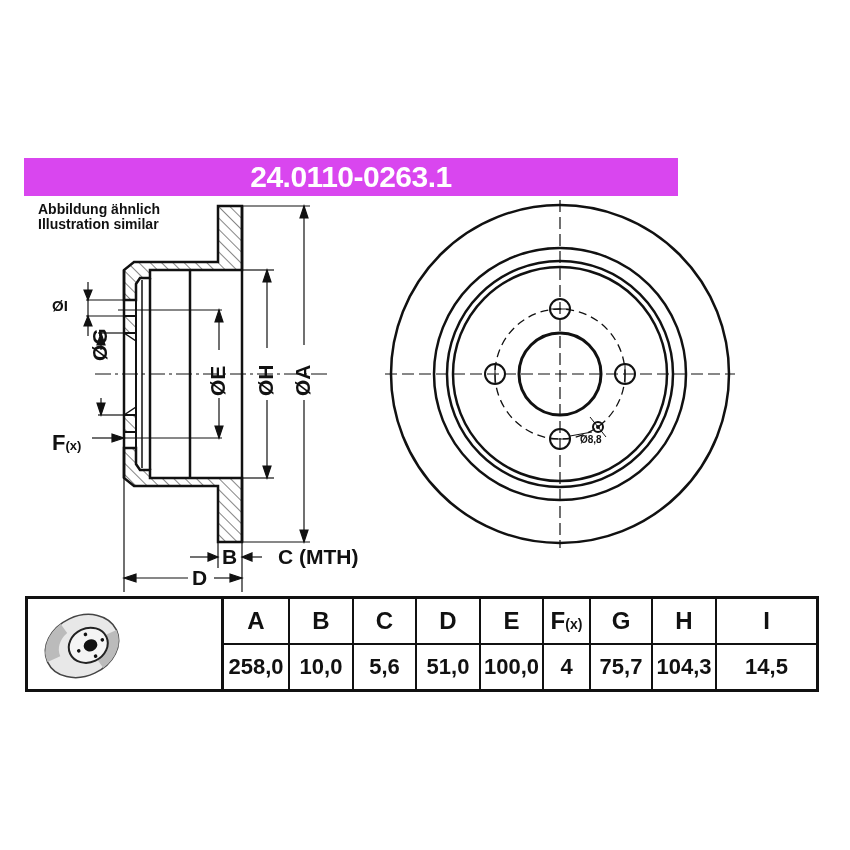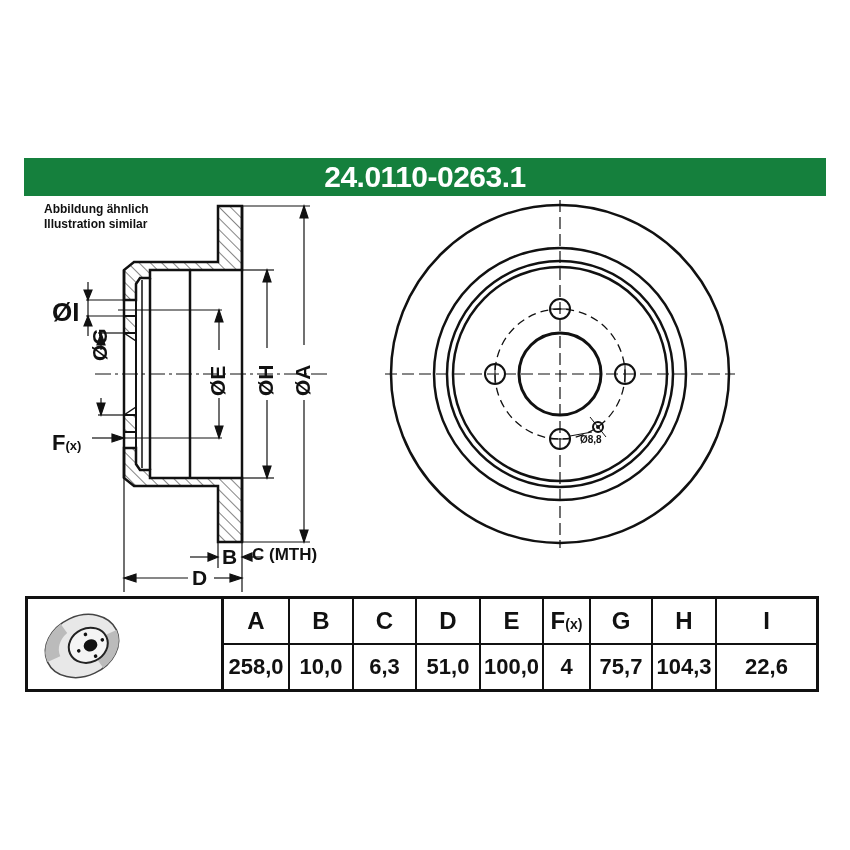--- a/index.html
+++ b/index.html
@@ -1,20 +1,20 @@
 <!DOCTYPE html>
 <html><head>
 <meta charset="utf-8">
 <style>
   html, body { margin:0; padding:0; background:#ffffff; }
   body { width:850px; height:850px; position:relative; overflow:hidden; font-family:"Liberation Sans", sans-serif; }
-  .banner { position:absolute; left:24px; top:158px; width:802px; height:38px; background:#15803d; color:#fff; display:flex; align-items:center; justify-content:center; }
+  .banner { position:absolute; left:24px; top:158px; width:654px; height:38px; background:#d946ef; color:#fff; display:flex; align-items:center; justify-content:center; }
   .banner .pn { font-weight:bold; font-size:30px; letter-spacing:-0.5px; }
   .banner .pn2 { margin-left:46px; }
-  .note { position:absolute; left:44px; top:202px; font-size:12px; font-weight:bold; color:#111; line-height:15px; }
+  .note { position:absolute; left:38px; top:202px; font-size:14px; font-weight:bold; color:#111; line-height:15px; }
   svg.drawing { position:absolute; left:0; top:0; }
   .lbl { position:absolute; font-weight:bold; color:#111; }
   table.spec { position:absolute; left:25px; top:596px; border-collapse:collapse; }
   table.spec td { border:2px solid #111; text-align:center; font-weight:bold; color:#111; padding:0; }
   table.spec td.pic { width:193px; height:90px; border-right:3px solid #111; }
   table.spec tr.head td { height:44px; font-size:24px; }
   table.spec tr.vals td { height:44px; font-size:22px; }
   table.spec { border:3px solid #111; }
   .sub { font-size:14px; }
 </style>
@@ -136,30 +136,30 @@
     <path d="M38,0 A38,30 0 0 1 10,29 L8,18 A24,19 0 0 0 24,0 Z" fill="#bbb"></path>
     <ellipse cx="6" cy="2" rx="20" ry="17" fill="#f4f4f4" stroke="#222" stroke-width="2"></ellipse>
     <ellipse cx="8" cy="3" rx="7" ry="6" fill="#111"></ellipse>
     <circle cx="8" cy="-9" r="1.8" fill="#111"></circle>
     <circle cx="8" cy="15" r="1.8" fill="#111"></circle>
     <circle cx="-5" cy="3" r="1.8" fill="#111"></circle>
     <circle cx="21" cy="3" r="1.8" fill="#111"></circle>
   </g>
 </svg>
 
-<div class="lbl" style="left:52px;top:297px;font-size:26px;">ØI</div>
+<div class="lbl" style="left:52px;top:297px;font-size:15px;">ØI</div>
 <div class="lbl" style="left:88px;top:361px;font-size:21px;transform:rotate(-90deg);transform-origin:left top;">ØG</div>
 <div class="lbl" style="left:206px;top:396px;font-size:21px;transform:rotate(-90deg);transform-origin:left top;">ØE</div>
 <div class="lbl" style="left:254px;top:396px;font-size:21px;transform:rotate(-90deg);transform-origin:left top;">ØH</div>
 <div class="lbl" style="left:291px;top:396px;font-size:21px;transform:rotate(-90deg);transform-origin:left top;">ØA</div>
 <div class="lbl" style="left:52px;top:430px;font-size:22px;">
   <span>F</span><span style="font-size:13px;">(x)</span>
 </div>
 <div class="lbl" style="left:222px;top:545px;font-size:21px;">B</div>
-<div class="lbl" style="left:252px;top:545px;font-size:17px;">C (MTH)</div>
+<div class="lbl" style="left:278px;top:545px;font-size:21px;">C (MTH)</div>
 <div class="lbl" style="left:192px;top:566px;font-size:21px;">D</div>
 
 <div class="lbl" style="left:580px;top:434px;font-size:10px;">Ø8,8</div>
 
 <table class="spec">
   <tbody>
       <tr class="head">
     <td class="pic" rowspan="2"></td>
     <td style="width:64px">A</td>
     <td style="width:62px">B</td>
@@ -167,22 +167,22 @@
     <td style="width:62px">D</td>
     <td style="width:61px">E</td>
     <td style="width:45px"><span>F</span><span class="sub">(x)</span></td>
     <td style="width:60px">G</td>
     <td style="width:62px">H</td>
     <td style="width:99px">I</td>
   </tr>
   <tr class="vals">
     <td>258,0</td>
     <td>10,0</td>
-    <td>6,3</td>
+    <td>5,6</td>
     <td>51,0</td>
     <td>100,0</td>
     <td>4</td>
     <td>75,7</td>
     <td>104,3</td>
-    <td>22,6</td>
+    <td>14,5</td>
   </tr>
 </tbody>
   </table>
 
 </body></html>

